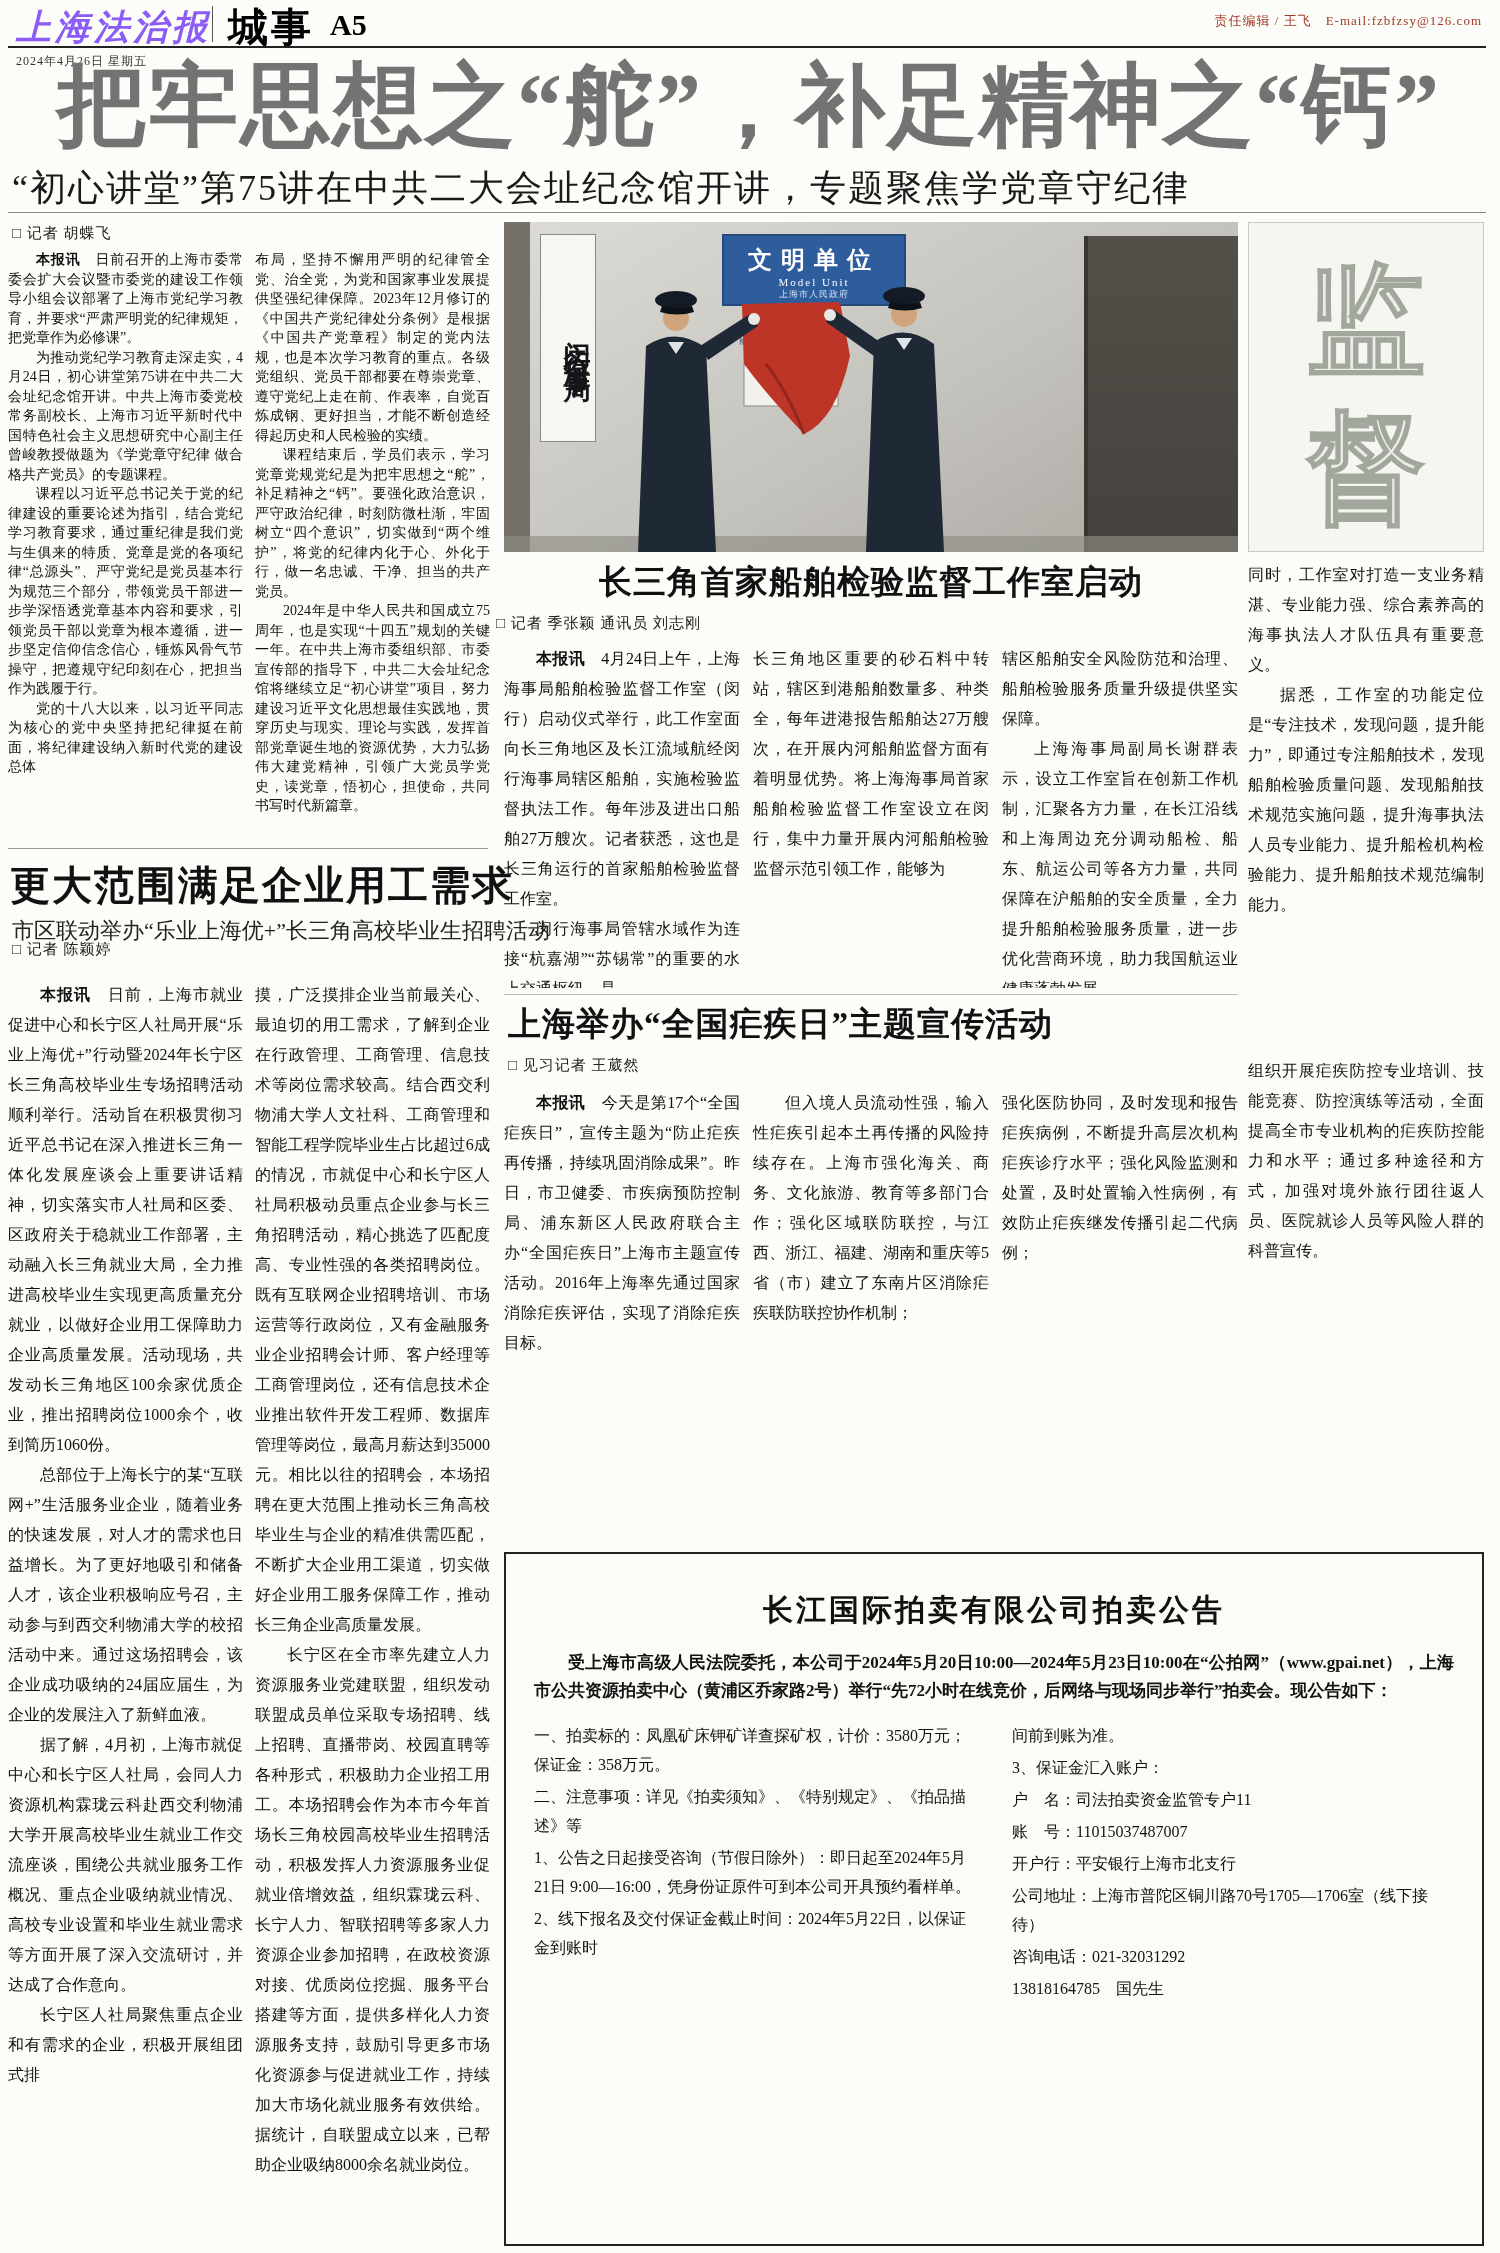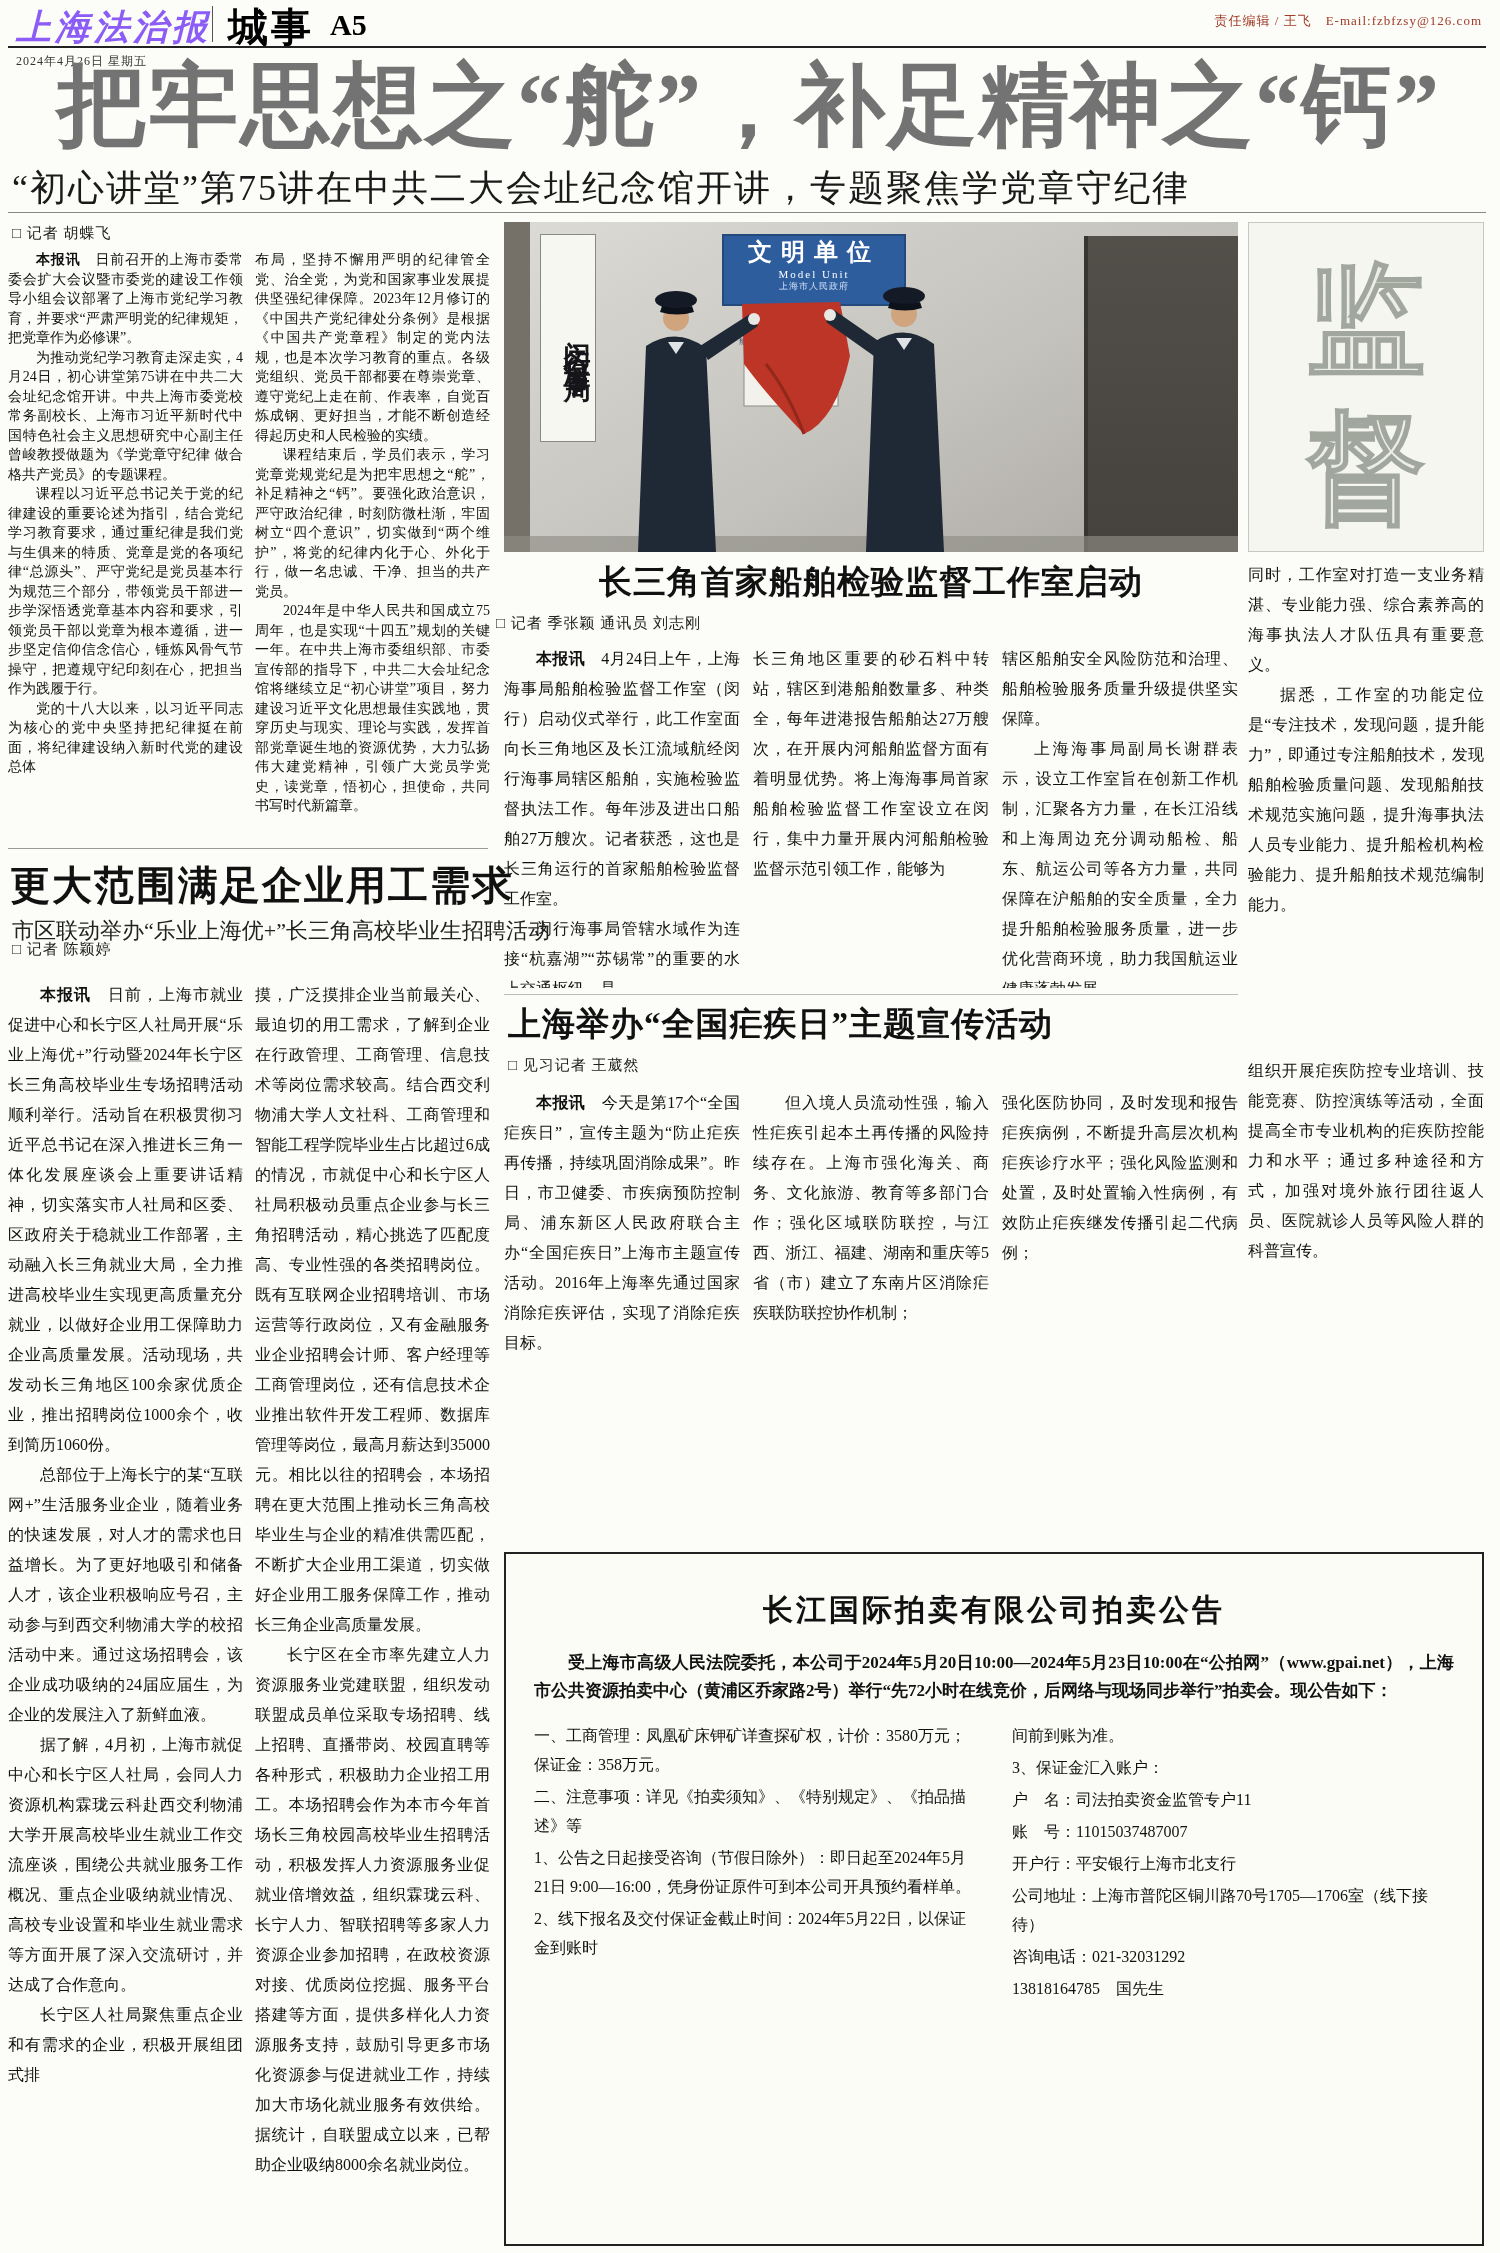--- a/index.html
+++ b/index.html
@@ -49,21 +49,21 @@
 
   
   .photo{position:absolute;left:504px;top:222px;width:734px;height:330px;overflow:hidden;
          background:linear-gradient(150deg,#dcdbd6 0%,#c5c3bd 55%,#a9a7a0 100%);}
   .p-doorL{position:absolute;left:0;top:0;width:26px;height:330px;background:#767168;}
   .p-sign{position:absolute;left:36px;top:12px;width:56px;height:208px;background:#f7f7f2;border:1px solid #8a8a82;
           writing-mode:vertical-rl;text-orientation:upright;font-size:27px;letter-spacing:9px;
           text-align:center;color:#15151a;padding-top:8px;box-sizing:border-box;font-weight:700;}
   .p-plaque-blue{position:absolute;left:218px;top:12px;width:184px;height:72px;background:#2e5d9e;
                  border:2px solid #24497c;color:#fff;text-align:center;box-sizing:border-box;}
-  .pb-t{font-size:24px;font-weight:700;letter-spacing:9px;margin-top:0;}
+  .pb-t{font-size:24px;font-weight:700;letter-spacing:9px;margin-top:8px;}
   .pb-s{font-size:11px;letter-spacing:2px;}
   .pb-i{font-size:9px;color:#cfe0f4;letter-spacing:1px;}
   .p-doorR{position:absolute;right:0;top:14px;width:150px;height:316px;background:linear-gradient(#534f49,#45423d);
            border-left:4px solid #39362f;}
   .p-ground{position:absolute;left:0;bottom:0;width:100%;height:16px;background:#8f8d85;opacity:.65;}
   .photo-overlay{position:absolute;left:0;top:0;width:100%;height:100%;}
 
   
   .calli{position:absolute;left:1248px;top:222px;width:236px;height:330px;background:#f6f6f0;
          border:1px solid #c8c8c0;box-sizing:border-box;}
@@ -238,21 +238,21 @@
     <div class="a4-tail body-md">
         <p class="para cont">组织开展疟疾防控专业培训、技能竞赛、防控演练等活动，全面提高全市专业机构的疟疾防控能力和水平；通过多种途径和方式，加强对境外旅行团往返人员、医院就诊人员等风险人群的科普宣传。</p>
       </div>
   </section>
 
   <section class="auction">
     <div class="auc-title">长江国际拍卖有限公司拍卖公告</div>
     <p class="auc-intro">受上海市高级人民法院委托，本公司于2024年5月20日10:00—2024年5月23日10:00在“公拍网”（www.gpai.net），上海市公共资源拍卖中心（黄浦区乔家路2号）举行“先72小时在线竞价，后网络与现场同步举行”拍卖会。现公告如下：</p>
     <div class="auc-cols">
       <div class="auc-col">
-          <p class="para">一、工商管理：凤凰矿床钾矿详查探矿权，计价：3580万元；保证金：358万元。</p>
+          <p class="para">一、拍卖标的：凤凰矿床钾矿详查探矿权，计价：3580万元；保证金：358万元。</p>
           <p class="para">二、注意事项：详见《拍卖须知》、《特别规定》、《拍品描述》等</p>
           <p class="para">1、公告之日起接受咨询（节假日除外）：即日起至2024年5月21日 9:00—16:00，凭身份证原件可到本公司开具预约看样单。</p>
           <p class="para">2、线下报名及交付保证金截止时间：2024年5月22日，以保证金到账时</p>
         </div>
       <div class="auc-col">
           <p class="para">间前到账为准。</p>
           <p class="para">3、保证金汇入账户：</p>
           <p class="para">户　名：司法拍卖资金监管专户11</p>
           <p class="para">账　号：11015037487007</p>
           <p class="para">开户行：平安银行上海市北支行</p>

